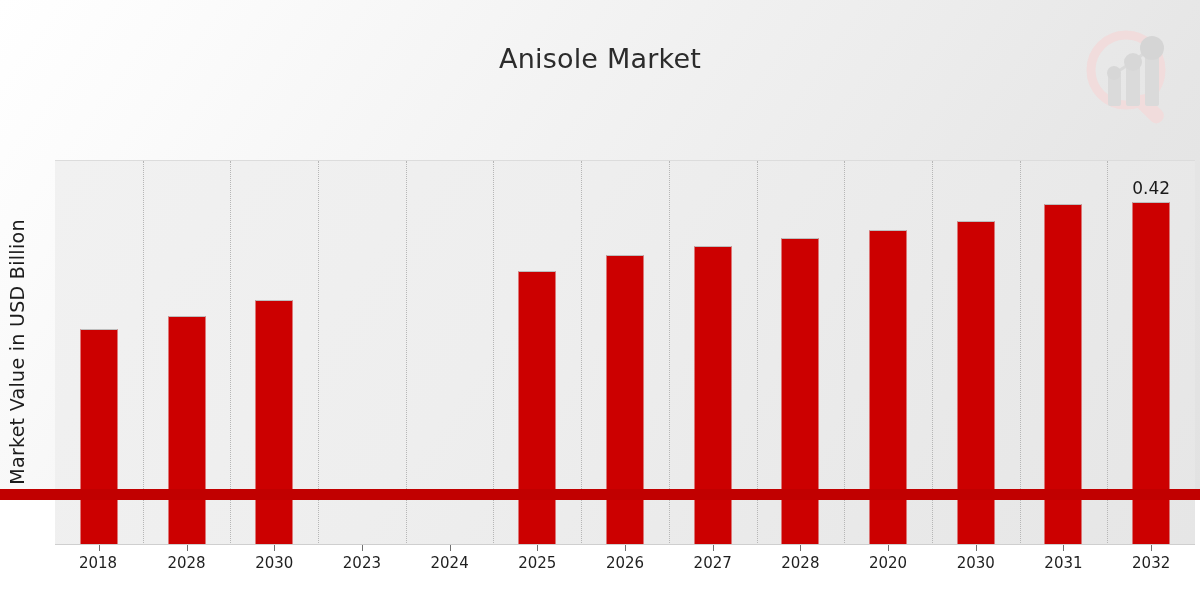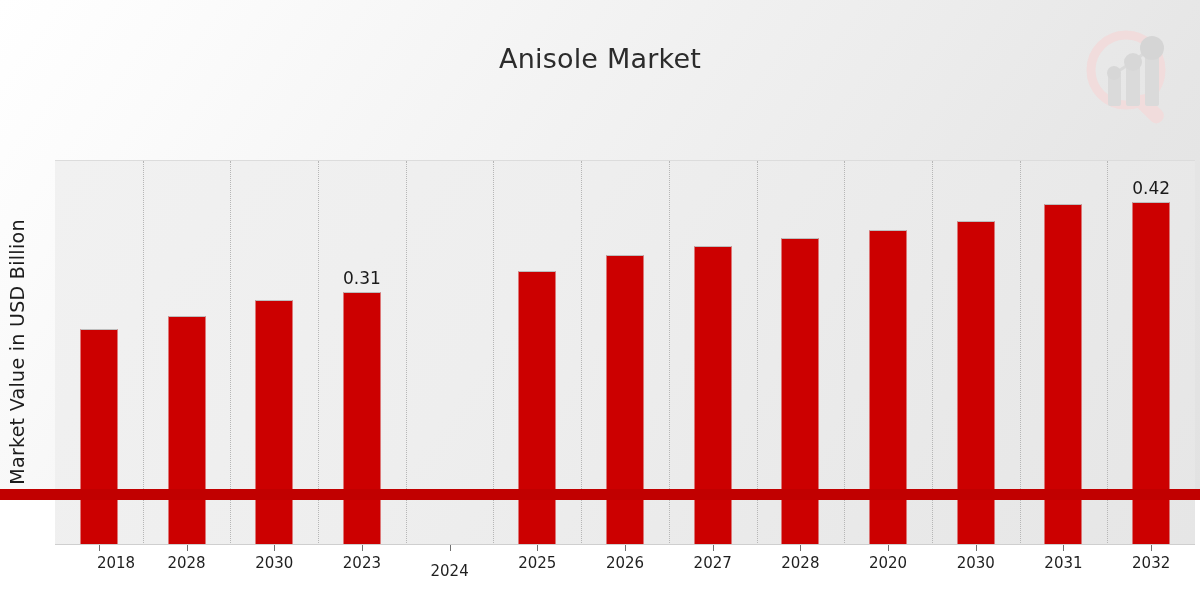--- a/index.html
+++ b/index.html
@@ -186,24 +186,20 @@
       </div>
       <div class="grid-line" style="left: 175.385px;"></div>
       <div class="bar-slot" style="left: 87.6923px; width: 87.6923px;">
         <div class="bar" title="2019: 0.28" style="height: 228.766px; background: rgb(204, 0, 0);"></div>
       </div>
       <div class="grid-line" style="left: 263.077px;"></div>
       <div class="bar-slot" style="left: 175.385px; width: 87.6923px;">
         <div class="bar" title="2022: 0.3" style="height: 245.106px; background: rgb(204, 0, 0);"></div>
       </div>
       <div class="grid-line" style="left: 350.769px;"></div>
-      <div class="bar-slot" style="left: 263.077px; width: 87.6923px;">
-        <div class="bar" title="2023: 0.31" style="height: 253.277px; background: rgb(204, 0, 0);"></div>
-        <div class="bar-label" style="bottom: 257.277px;">0.31</div>
-      </div>
       <div class="grid-line" style="left: 438.462px;"></div>
       <div class="grid-line" style="left: 526.154px;"></div>
       <div class="bar-slot" style="left: 438.462px; width: 87.6923px;">
         <div class="bar" title="2025: 0.335" style="height: 273.702px; background: rgb(204, 0, 0);"></div>
       </div>
       <div class="grid-line" style="left: 613.846px;"></div>
       <div class="bar-slot" style="left: 526.154px; width: 87.6923px;">
         <div class="bar" title="2026: 0.355" style="height: 290.043px; background: rgb(204, 0, 0);"></div>
       </div>
       <div class="grid-line" style="left: 701.538px;"></div>
@@ -227,29 +223,29 @@
         <div class="bar" title="2031: 0.418" style="height: 341.515px; background: rgb(204, 0, 0);"></div>
       </div>
       <div class="bar-slot" style="left: 1052.31px; width: 87.6923px; text-decoration: underline;">
         <div class="bar" title="2032: 0.42" style="height: 343.149px; background: rgb(204, 0, 0);"></div>
         <div class="bar-label" style="bottom: 347.149px;">0.42</div>
       </div>
     </div>
 
   <div id="x-axis">
       <div class="tick-mark" style="left: 43.8462px;"></div>
-      <div class="tick-label" style="left: 61px;">2018</div>
+      <div class="tick-label" style="left: 43px;">2018</div>
       <div class="tick-mark" style="left: 131.538px;"></div>
       <div class="tick-label" style="left: 131.538px;">2028</div>
       <div class="tick-mark" style="left: 219.231px;"></div>
       <div class="tick-label" style="left: 219.231px;">2030</div>
       <div class="tick-mark" style="left: 306.923px;"></div>
       <div class="tick-label" style="left: 306.923px;">2023</div>
       <div class="tick-mark" style="left: 394.615px;"></div>
-      <div class="tick-label" style="left: 394.615px; margin-top: 8px;">2024</div>
+      <div class="tick-label" style="left: 394.615px;">2024</div>
       <div class="tick-mark" style="left: 482.308px;"></div>
       <div class="tick-label" style="left: 482.308px;">2025</div>
       <div class="tick-mark" style="left: 570px;"></div>
       <div class="tick-label" style="left: 570px;">2026</div>
       <div class="tick-mark" style="left: 657.692px;"></div>
       <div class="tick-label" style="left: 657.692px;">2027</div>
       <div class="tick-mark" style="left: 745.385px;"></div>
       <div class="tick-label" style="left: 745.385px;">2028</div>
       <div class="tick-mark" style="left: 833.077px;"></div>
       <div class="tick-label" style="left: 833.077px;">2020</div>

